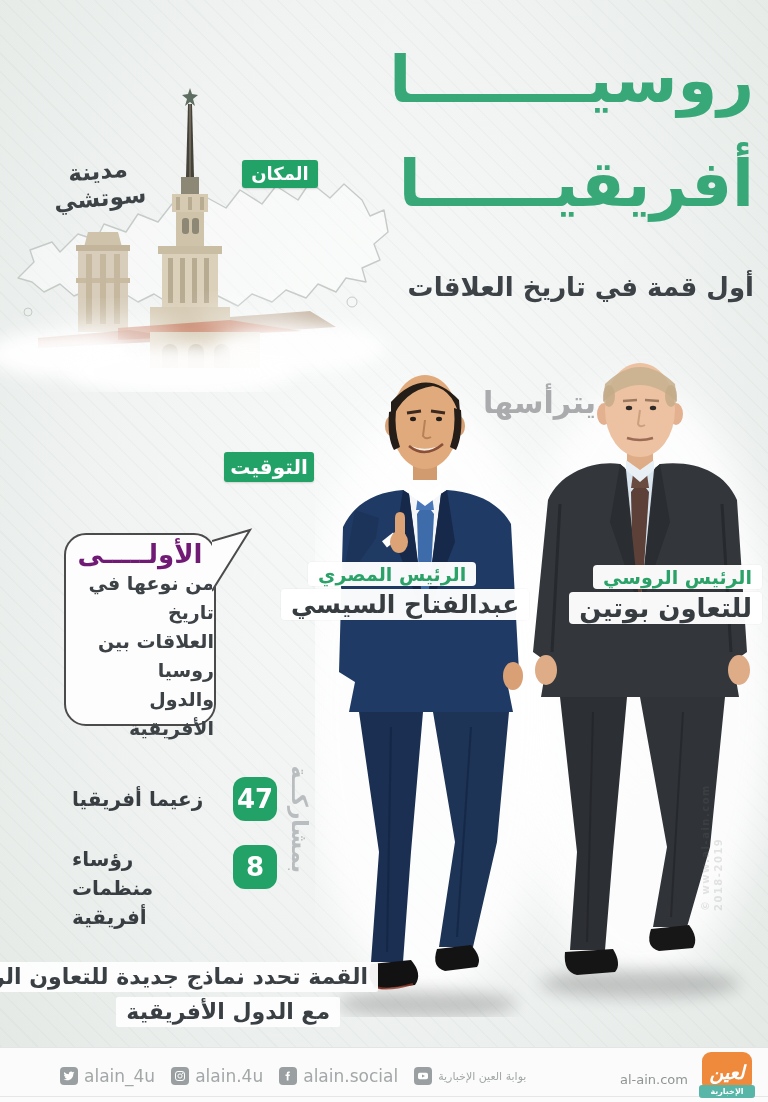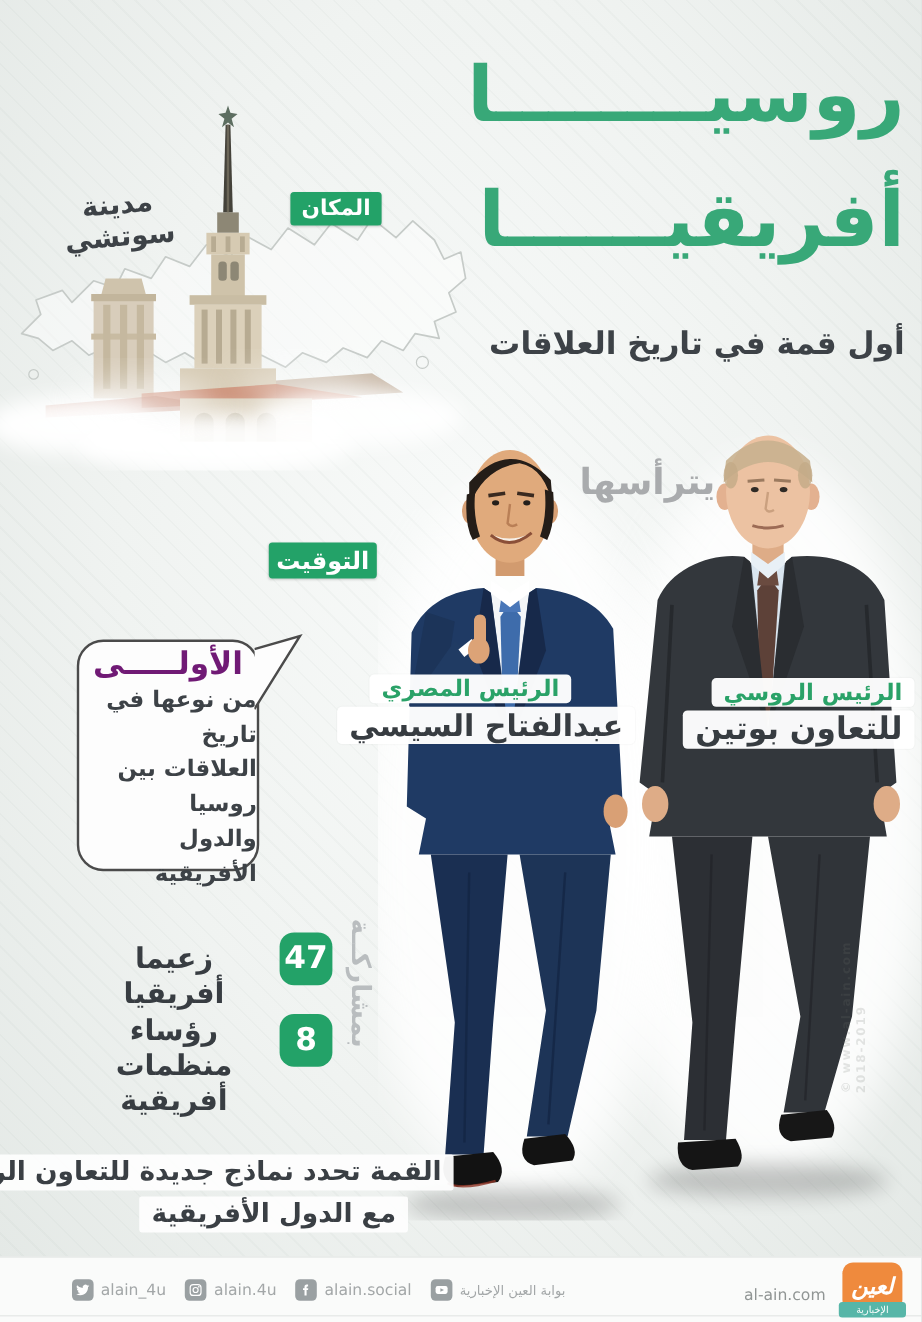--- a/index.html
+++ b/index.html
@@ -25,38 +25,38 @@
   .chip.name-text{color:#373c41;font-weight:700;font-size:25px;}
   
   .dates{color:#3a3f44;font-weight:700;font-size:23px;direction:ltr;text-align:center;white-space:nowrap;}
   
   .bubble{left:64px;top:533px;width:152px;height:193px;background:#fdfdfd;border:2px solid #4b4b4b;border-radius:22px;text-align:center;}
   .bubble-heading{margin-top:4px;color:#701a75;font-weight:700;font-size:26px;}
   .bubble-line{color:#3d4247;font-weight:700;font-size:19px;line-height:29px;text-align:right;}
   .bubble-line:first-of-type{margin-top:8px;}
   
   .stat-badge{background:#23A268;color:#fff;font-weight:700;font-size:26px;width:44px;height:44px;line-height:44px;text-align:center;border-radius:12px;}
-  .stat-label{color:#383d42;font-weight:700;font-size:24px;line-height:29px;text-align:center;direction:rtl;}
+  .stat-label{color:#383d42;font-weight:700;font-size:20px;line-height:29px;text-align:left;direction:rtl;}
   .vertical-gray{color:#b9bdbf;font-weight:700;font-size:22px;transform:rotate(90deg);white-space:nowrap;text-align:center;}
   
   .watermark{transform:rotate(-90deg);color:rgba(110,116,112,0.18);font-size:10px;font-weight:700;letter-spacing:1.5px;text-align:left;direction:ltr;line-height:13px;white-space:nowrap;}
   
   .summary-strip{background:rgba(253,253,253,.96);color:#3a3f44;font-weight:700;font-size:22px;line-height:30px;height:30px;padding:0 10px;border-radius:2px;white-space:nowrap;}
   
   .footer-band{left:0;top:1047px;width:768px;height:55px;background:#fafbfa;border-top:1px solid #e2e5e3;}
   .footer-line2{left:0;top:1096px;width:768px;height:1px;background:#e4e7e5;}
   .socials{left:60px;top:1066px;display:flex;direction:ltr;align-items:center;gap:16px;}
   .social{display:flex;align-items:center;gap:6px;cursor:pointer;}
   .social-sq{width:18px;height:18px;border-radius:4px;background:#9aa0a2;display:flex;align-items:center;justify-content:center;}
-  .handle{color:#a3a7a8;font-size:13px;direction:ltr;}
+  .handle{color:#a3a7a8;font-size:17px;direction:ltr;}
   .handle-ar{color:#a3a7a8;font-size:11px;direction:rtl;}
   .site-url{left:620px;top:1072px;color:#909594;font-size:13px;direction:ltr;}
   .alain-logo{left:702px;top:1052px;width:60px;height:46px;}
   .alain-logo-main{position:absolute;left:0;top:0;width:50px;height:40px;background:#EF8A3D;border-radius:9px;color:#fff;font-weight:700;font-size:19px;display:flex;align-items:center;justify-content:center;font-style:italic;}
-  .alain-logo-sub{position:absolute;left:-3px;top:33px;width:56px;height:13px;background:#57B6A8;border-radius:3px;color:#fff;font-size:8px;line-height:13px;text-align:center;font-weight:400;}
+  .alain-logo-sub{position:absolute;left:-3px;top:33px;width:56px;height:13px;background:#57B6A8;border-radius:3px;color:#fff;font-size:8px;line-height:13px;text-align:center;font-weight:700;}
   .chaired{color:#a9abad;font-weight:700;font-size:30px;}
 </style>
 </head>
 <body>
 
 <div id="canvas">
 
   <svg class="abs" style="left:0;top:82px;" width="392" height="310" viewBox="0 0 392 310">
     <defs>
       <filter id="b8" x="-60%" y="-60%" width="220%" height="220%">

